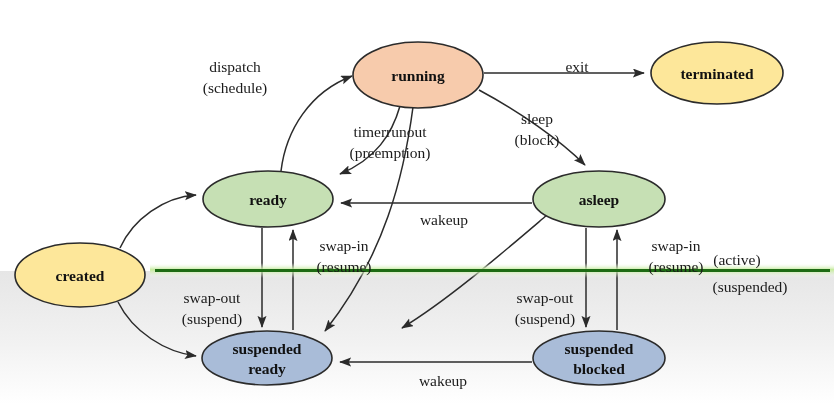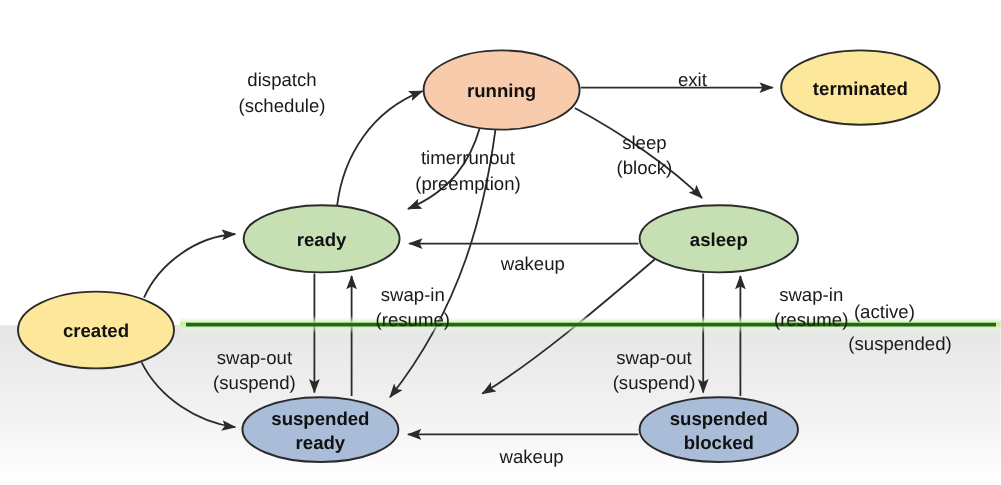--- a/index.html
+++ b/index.html
@@ -2,21 +2,21 @@
 <html><head>
 <meta charset="utf-8">
 <style>
   html,body{margin:0;padding:0;}
   body{
     width:834px;height:404px;
     font-family:"Liberation Sans", sans-serif;
     background:#ffffff;
     overflow:hidden;
   }
-  #stage{position:relative;width:698px;height:404px;}
+  #stage{position:relative;width:698px;height:404px;font-family:Liberation Serif, serif;}
   #stage svg{position:absolute;left:0;top:0;}
   .node-label{
     font-weight:bold;
     font-size:15.5px;
     fill:#111111;
   }
   .edge-label{
     font-size:15.5px;
     fill:#1a1a1a;
     font-weight:400;

